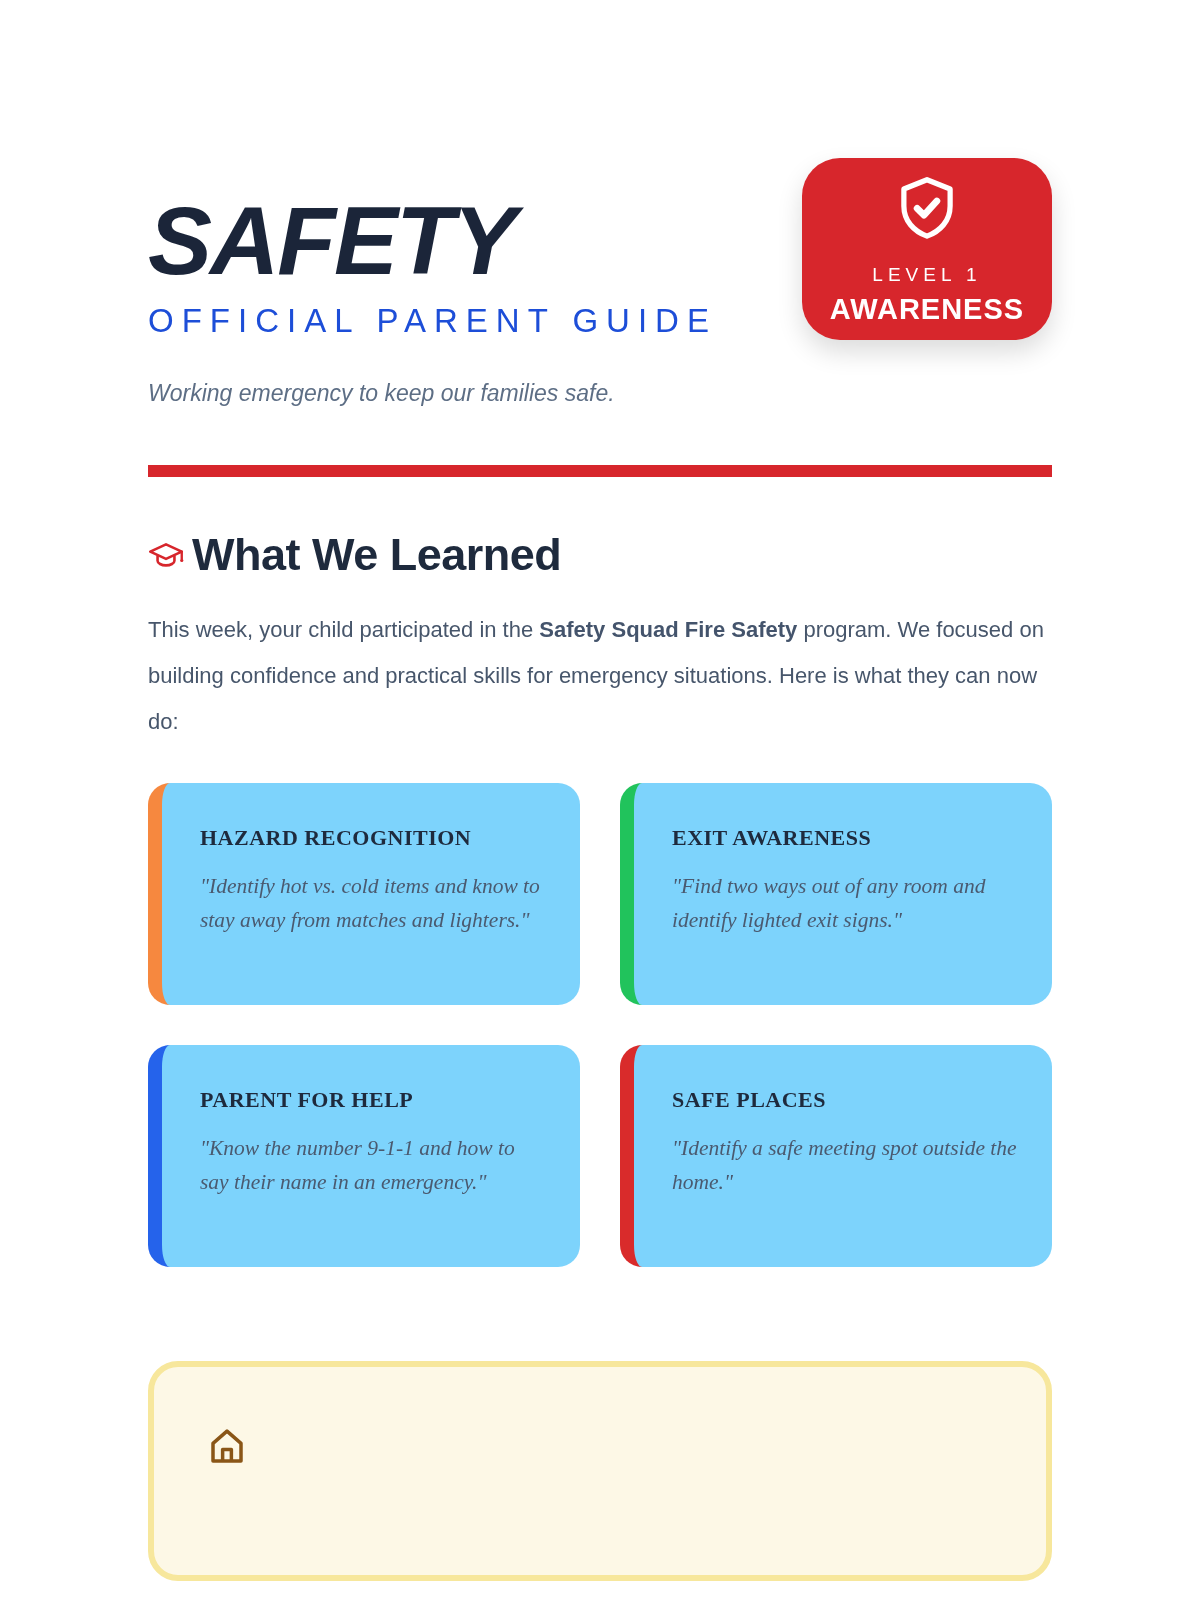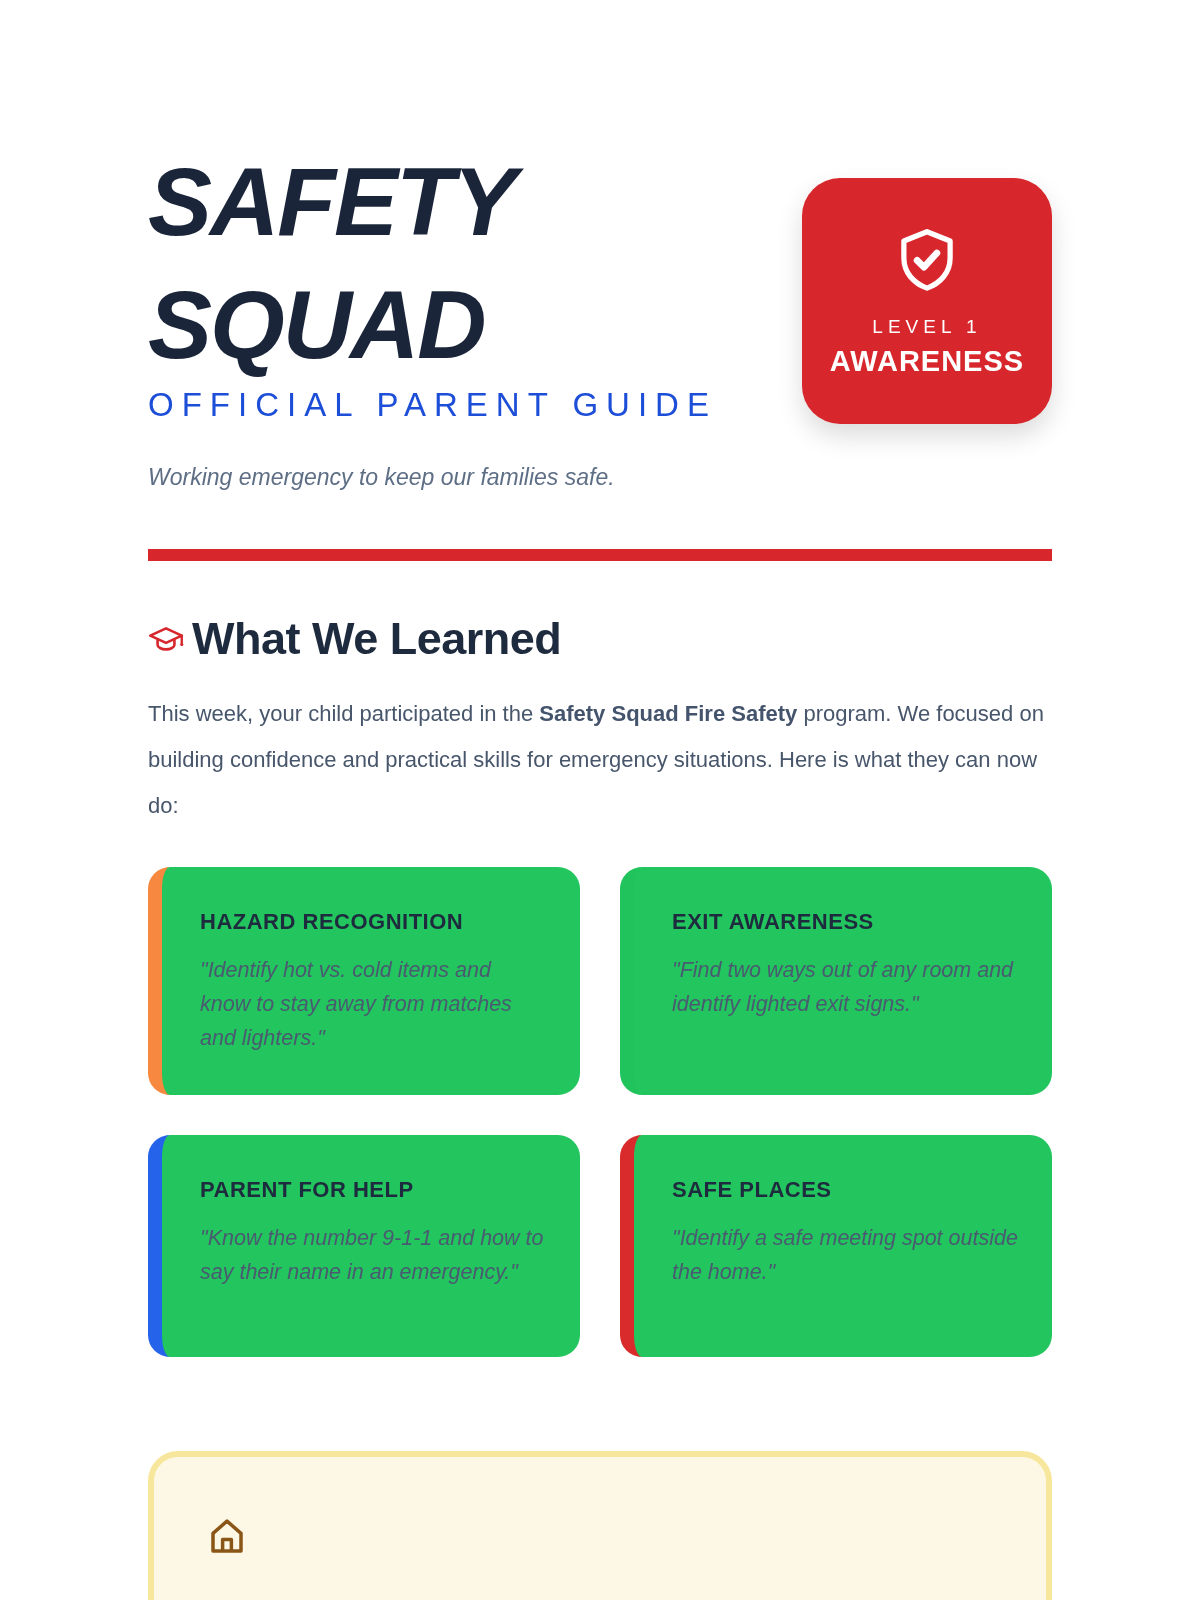--- a/index.html
+++ b/index.html
@@ -11,21 +11,21 @@
   }
   .page { width:904px; margin:0 auto; padding-top:140px; }
 
   
   .header { display:flex; justify-content:space-between; align-items:flex-end; }
   .title { font-size:96px; font-weight:800; font-style:italic; color:#1b2539; letter-spacing:-2px; }
   .title .title-line { display:block; line-height:123px; }
   .kicker { font-size:33px; font-weight:500; letter-spacing:8px; color:#1d4ed8; white-space:nowrap; }
 
   .badge {
-    flex:0 0 auto; width:250px; height:246px; margin-top:2px;
+    flex:0 0 auto; width:250px; height:182px; margin-top:18px;
     background:#d7262c; border-radius:38px; color:#ffffff;
     display:flex; flex-direction:column; align-items:center; justify-content:center;
     box-shadow:0 12px 26px rgba(0,0,0,0.14);
   }
   .badge-icon svg { width:74px; height:74px; display:block; }
   .badge-level { margin-top:18px; font-size:19px; letter-spacing:5px; font-weight:500; }
   .badge-status { margin-top:7px; font-size:29px; font-weight:800; letter-spacing:1px; }
 
   .tagline { margin-top:40px; font-size:23px; font-style:italic; font-weight:500; color:#5d6e85; }
 
@@ -34,22 +34,22 @@
   
   .section-heading { margin-top:52px; display:flex; align-items:center; gap:8px;
     font-size:45px; font-weight:800; color:#1e2a3d; letter-spacing:-0.5px; }
   .section-heading .icon svg { width:36px; height:30px; display:block; }
 
   .intro { margin-top:26px; font-size:22px; line-height:46px; color:#47566b; }
   .intro strong { font-weight:700; color:#44546c; }
 
   .cards { margin-top:38px; display:grid; grid-template-columns:1fr 1fr; gap:40px; }
   .card {
-    background:#22c55e; border-radius:22px; border-left:14px solid #999;
-    padding:42px 34px 40px 38px; min-height:222px;
+    background:#7dd3fc; border-radius:22px; border-left:14px solid #999;
+    padding:42px 34px 40px 38px; min-height:222px;font-family:Liberation Serif, serif;
   }
   .card-title { font-size:22px; font-weight:800; color:#1e2a3d; letter-spacing:0.5px; }
   .card-quote { margin-top:18px; font-size:21.5px; font-style:italic; color:#4a5a70; line-height:34px; }
   .accent-orange { border-left-color:#f6883f; }
   .accent-green  { border-left-color:#21c35c; }
   .accent-blue   { border-left-color:#2563eb; }
   .accent-red    { border-left-color:#d92b2b; }
 
   
   .homework {
@@ -63,21 +63,20 @@
 </style>
 </head>
 <body>
 
 <div class="page">
 
   <header class="header">
     <div class="title-block">
       <h1 class="title">
           <span class="title-line">SAFETY</span>
-          <span class="title-line">SQUAD</span>
         </h1>
       <div class="kicker">OFFICIAL PARENT GUIDE</div>
     </div>
 
     <div class="badge">
       <span class="badge-icon">
         <svg viewBox="0 0 24 24" fill="none" xmlns="http://www.w3.org/2000/svg">
           <path d="M12 2.5 L4.5 5.5 V11 c0 4.8 3.2 8.2 7.5 9.8 c4.3 -1.6 7.5 -5 7.5 -9.8 V5.5 Z" stroke="#ffffff" stroke-width="1.7" stroke-linejoin="round"></path>
           <path d="M8.8 11.8 l2.2 2.2 4.2 -4.6" stroke="#ffffff" stroke-width="2.2" stroke-linecap="round" stroke-linejoin="round"></path>
         </svg>

